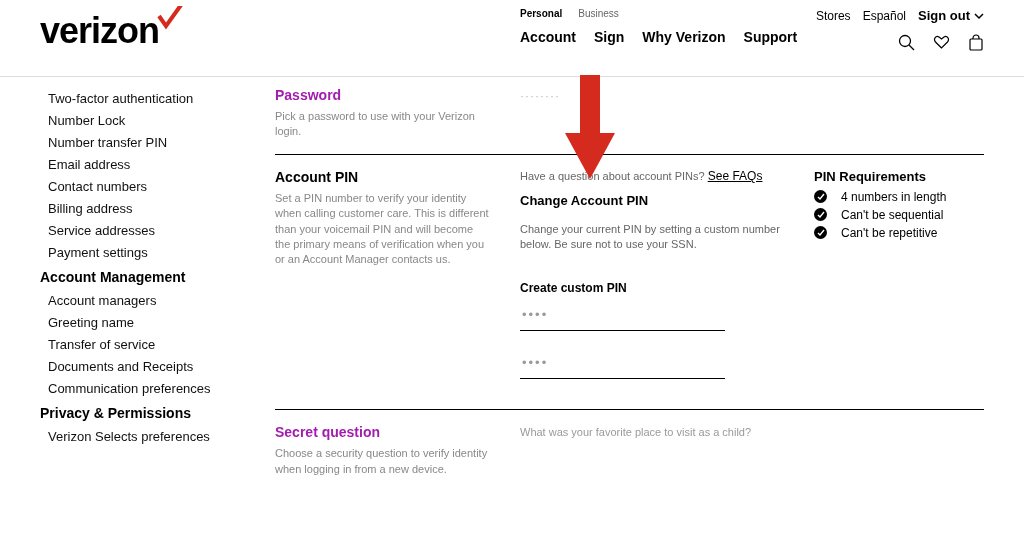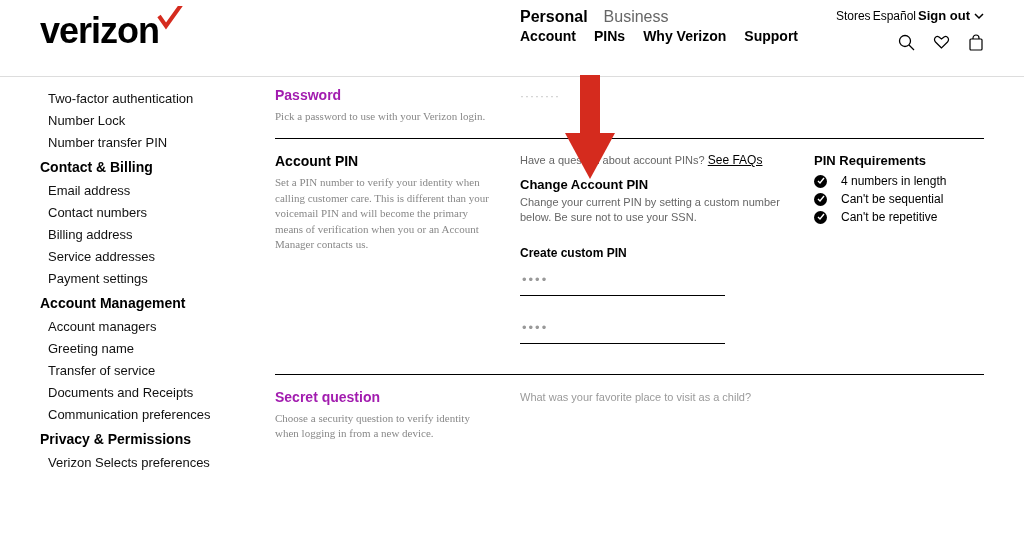--- a/index.html
+++ b/index.html
@@ -29,32 +29,32 @@
     margin-top: -4px;
   }
   .top-nav-wrap {
     position: absolute;
     left: 520px;
     top: 8px;
   }
   .top-nav-row {
     display: flex;
     gap: 16px;
-    font-size: 16px;
-    margin-bottom: 2px;
+    font-size: 10px;
+    margin-bottom: 10px;
   }
   .top-nav-row .active { font-weight: 700; }
   .top-nav-row .inactive { color: #666; }
   .main-nav-row { display: flex; gap: 18px; font-weight: 700; font-size: 14px; }
   .util-nav {
     position: absolute;
     right: 40px;
     top: 8px;
     display: flex;
-    gap: 2px;
+    gap: 12px;
     align-items: center;
     font-size: 12px;
   }
   .util-icons {
     position: absolute;
     right: 40px;
     top: 34px;
     display: flex;
     gap: 18px;
     align-items: center;
@@ -94,32 +94,32 @@
     display: flex;
     gap: 30px;
     padding: 14px 0;
     border-top: 1px solid #000;
     align-items: flex-start;
   }
   .section.first { border-top: none; padding-top: 0;}
   .section-left { width: 215px; flex-shrink: 0; }
   .section-left h3 { font-size: 14px; font-weight: 800; color: #000; margin-bottom: 6px;}
   .section-left.muted h3 { color: #a21caf; }
-  .section-left p { font-size: 11px; color: #888; line-height: 1.4; font-family: Liberation Serif, serif; }
+  .section-left p { font-size: 11px; color: #888; line-height: 1.4; }
   .section-mid { flex: 1; }
   .section-right { width: 170px; flex-shrink: 0; font-size: 12px; }
   .section-right h4 { font-size: 13px; font-weight: 800; margin-bottom: 6px;}
   .req-item { display: flex; align-items: center; gap: 14px; margin-bottom: 4px; font-size: 12px;}
   .req-check {
     width: 13px; height: 13px; border-radius: 50%; background:#000; display:inline-flex;align-items:center;justify-content:center;
   }
   .faq-line { font-size: 11px; color: #666; margin-bottom: 10px;}
   .faq-line a { font-size: 12px; color: #000; text-decoration: underline; }
-  .sub-h { font-size: 13px; font-weight: 800; margin-bottom: 3px;}
-  .sub-p { font-size: 11px; color: #666; line-height: 1.35; margin-bottom: 21px;}
+  .sub-h { font-size: 13px; font-weight: 800; margin-bottom: 14px;}
+  .sub-p { font-size: 11px; color: #666; line-height: 1.35; margin-bottom: 30px;}
   .field-label { font-size: 12px; font-weight: 800; margin-bottom: 4px;}
   .pin-input {
     width: 205px;
     border: none;
     border-bottom: 1px solid #000;
     padding: 8px 2px;
     font-size: 13px;
     letter-spacing: 2px;
     color: #999;
     outline: none;
@@ -159,21 +159,21 @@
     </svg>
   </div>
 
   <div class="top-nav-wrap">
     <div class="top-nav-row">
       <span class="active">Personal</span>
       <span class="inactive">Business</span>
     </div>
     <div class="main-nav-row">
       <span>Account</span>
-      <span>PINs</span>
+      <span>Sign</span>
       <span>Why Verizon</span>
       <span>Support</span>
     </div>
   </div>
 
   <div class="util-nav">
     <span>Stores</span>
     <span>Español</span>
     <span class="signout">
       <span>Sign out</span>
@@ -198,21 +198,20 @@
 </div>
 <hr class="hr-top">
 
 <div class="content">
 
   <nav class="sidebar">
     <div class="item">Two-factor authentication</div>
     <div class="item">Number Lock</div>
     <div class="item">Number transfer PIN</div>
 
-    <div class="heading">Contact &amp; Billing</div>
     <div class="item">Email address</div>
     <div class="item">Contact numbers</div>
     <div class="item">Billing address</div>
     <div class="item">Service addresses</div>
     <div class="item">Payment settings</div>
 
     <div class="heading">Account Management</div>
     <div class="item">Account managers</div>
     <div class="item">Greeting name</div>
     <div class="item">Transfer of service</div>

